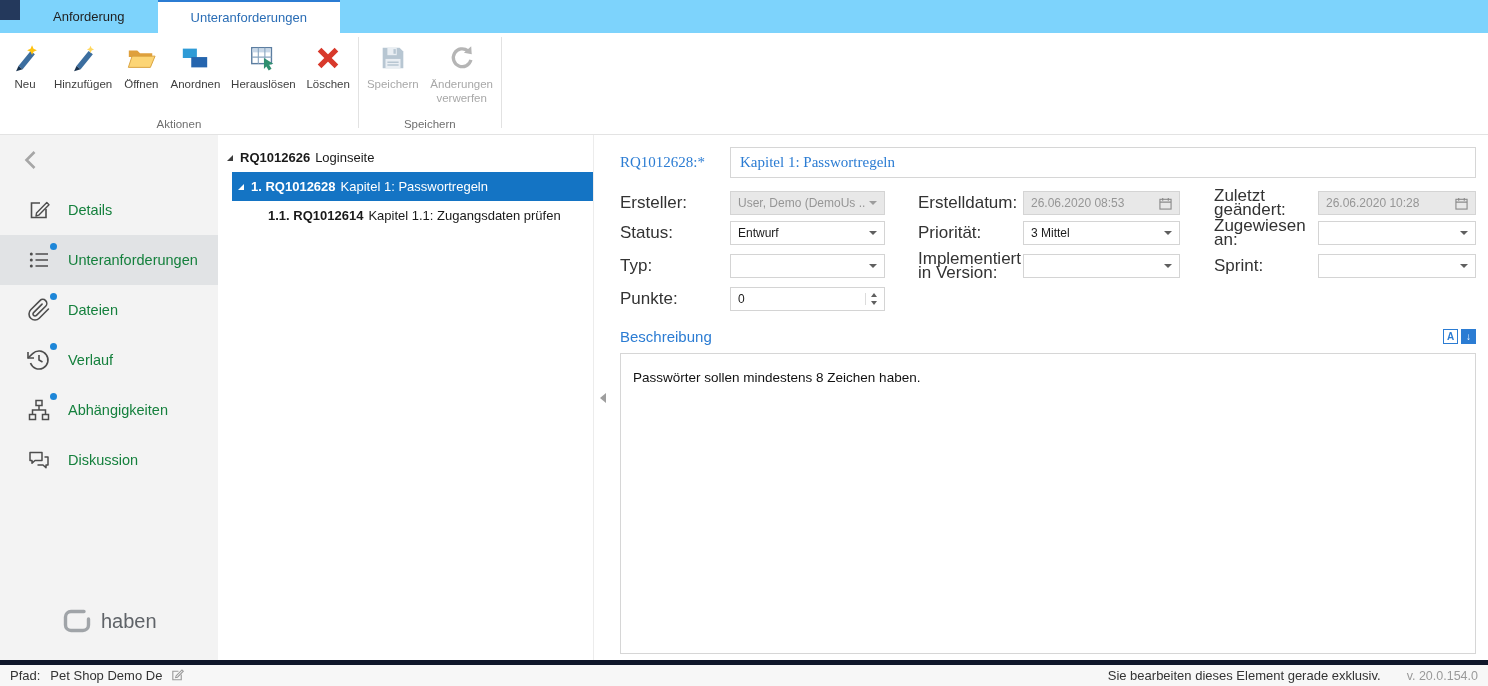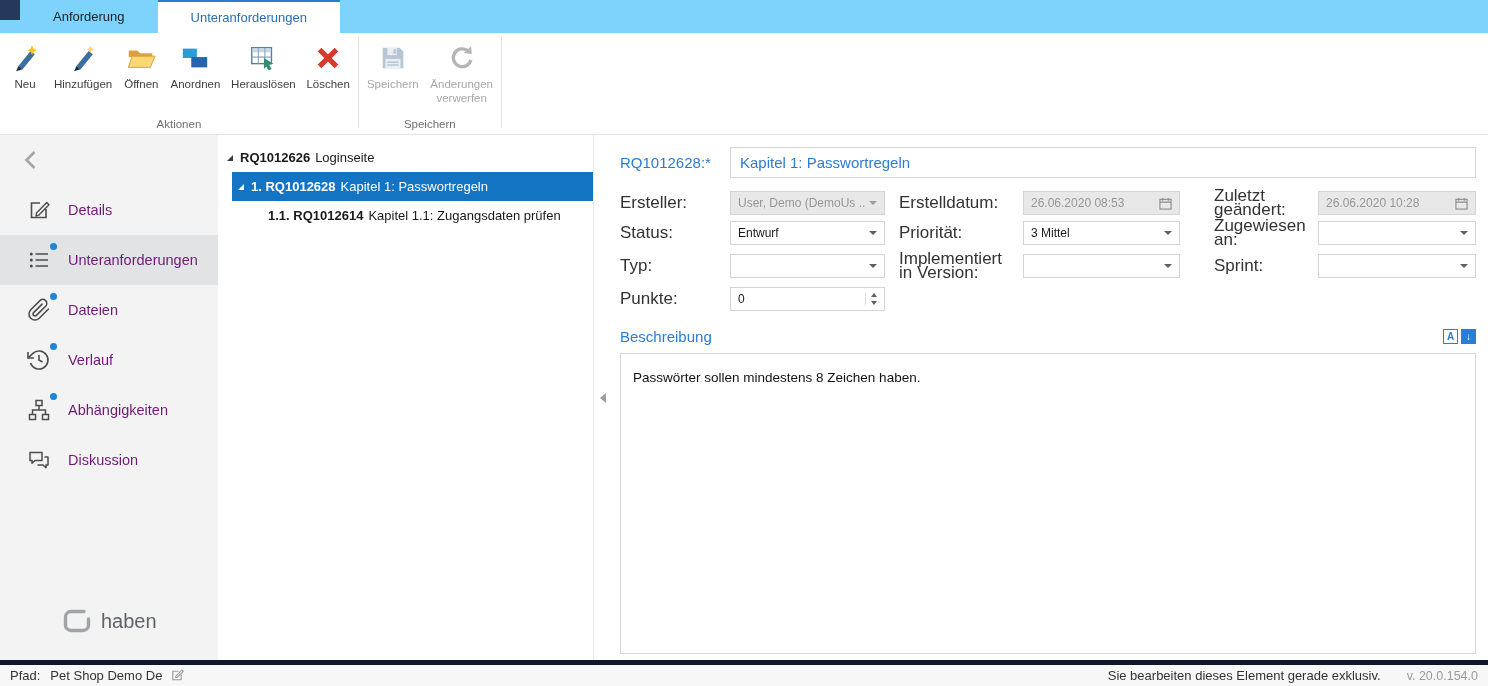--- a/index.html
+++ b/index.html
@@ -26,21 +26,21 @@
   .rbtn.disabled { color:#a8a8a8; }
   .rgl { height:18px; text-align:center; color:#6f6f6f; font-size:11.5px; line-height:16px; }
   .ribbon-sep { width:1px; background:#e2e2e2; margin:4px 2px 6px 2px; }
 
   
   .content { flex:1; display:flex; min-height:0; }
 
   
   .sidebar { flex:0 0 218px; width:218px; background:#f3f3f3; display:flex; flex-direction:column; }
   .back-btn { height:50px; display:flex; align-items:center; padding-left:22px; cursor:pointer; }
-  .nav-item { height:50px; display:flex; align-items:center; padding-left:26px; gap:16px; font-size:14.5px; color:#701a75; position:relative; cursor:pointer; }
+  .nav-item { height:50px; display:flex; align-items:center; padding-left:26px; gap:16px; font-size:14.5px; color:#15803d; position:relative; cursor:pointer; }
   .nav-item.active { background:#e1e3e5; }
   .nicon { position:relative; width:26px; height:26px; display:flex; align-items:center; justify-content:center; }
   .badge { position:absolute; top:-4px; right:-5px; width:7px; height:7px; border-radius:50%; background:#1d86d8; }
   .sidebar-logo { margin-top:auto; padding:0 0 26px 62px; display:flex; align-items:center; gap:9px; color:#5f6368; font-size:20px; }
 
   
   .tree { flex:0 0 375px; width:375px; background:#fff; padding-top:8px; overflow:hidden; }
   .trow { height:29px; display:flex; align-items:center; font-size:13px; color:#1a1a1a; cursor:default; }
   .trow .exp { width:0; height:0; border-left:6px solid transparent; border-bottom:6px solid #3d3d3d; margin-right:7px; flex:0 0 auto; }
   .trow.sel { background:#1474c4; color:#fff; }
@@ -50,27 +50,27 @@
   .lvl0 { padding-left:9px; }
   .lvl1 { margin-left:14px; padding-left:6px; }
   .lvl2 { padding-left:50px; }
 
   
   .splitter { flex:0 0 19px; width:19px; background:#fff; border-left:1px solid #ececec; display:flex; align-items:center; justify-content:center; }
   .col-arrow { width:0; height:0; border-top:5px solid transparent; border-bottom:5px solid transparent; border-right:6px solid #9e9e9e; cursor:pointer; }
 
   
   .main { flex:1; min-width:0; display:flex; flex-direction:column; padding:12px 12px 6px 8px; background:#fff; }
-  .title-row { display:flex; align-items:center; margin-bottom:10px; }
+  .title-row { display:flex; align-items:center; margin-bottom:10px;font-family:Liberation Serif, serif; }
   .id-label { flex:0 0 110px; color:#2b7cd3; font-size:15px; }
   .title-input { flex:1; height:31px; border:1px solid #d6d6d6; color:#2b7cd3; font-size:15px; padding:0 9px; font-family:inherit; background:#fff; outline:none; }
 
   .form { display:grid; grid-template-columns:110px 155px 138px 157px 138px 158px; grid-template-rows:30px 30px 36px 30px; align-items:center; }
   .flabel { font-size:17px; color:#333; padding-right:8px; line-height:14px; }
-  .flabel.c2 { padding-left:14px; }
+  .flabel.c2 { padding-left:33px; }
   .flabel.c3 { padding-left:34px; }
   .field { height:24px; border:1px solid #d4d4d4; background:#fff; display:flex; align-items:center; padding:0 7px; font-size:12px; color:#1a1a1a; cursor:default; }
   .field .fv { flex:1; white-space:nowrap; overflow:hidden; }
   .field.disabled { background:#e8e8e8; color:#969696; }
   .dd-arrow { width:0; height:0; border-left:4px solid transparent; border-right:4px solid transparent; border-top:4px solid #5f5f5f; margin-left:4px; flex:0 0 auto; }
   .field.disabled .dd-arrow { border-top-color:#9c9c9c; }
   .cal { flex:0 0 auto; margin-left:4px; display:flex; }
   .spin { display:flex; flex-direction:column; margin-left:4px; padding-left:5px; border-left:1px solid #dcdcdc; gap:4px; flex:0 0 auto; }
   .spin i { width:0; height:0; border-left:3.5px solid transparent; border-right:3.5px solid transparent; display:block; }
   .spin .up { border-bottom:4px solid #5f5f5f; }

